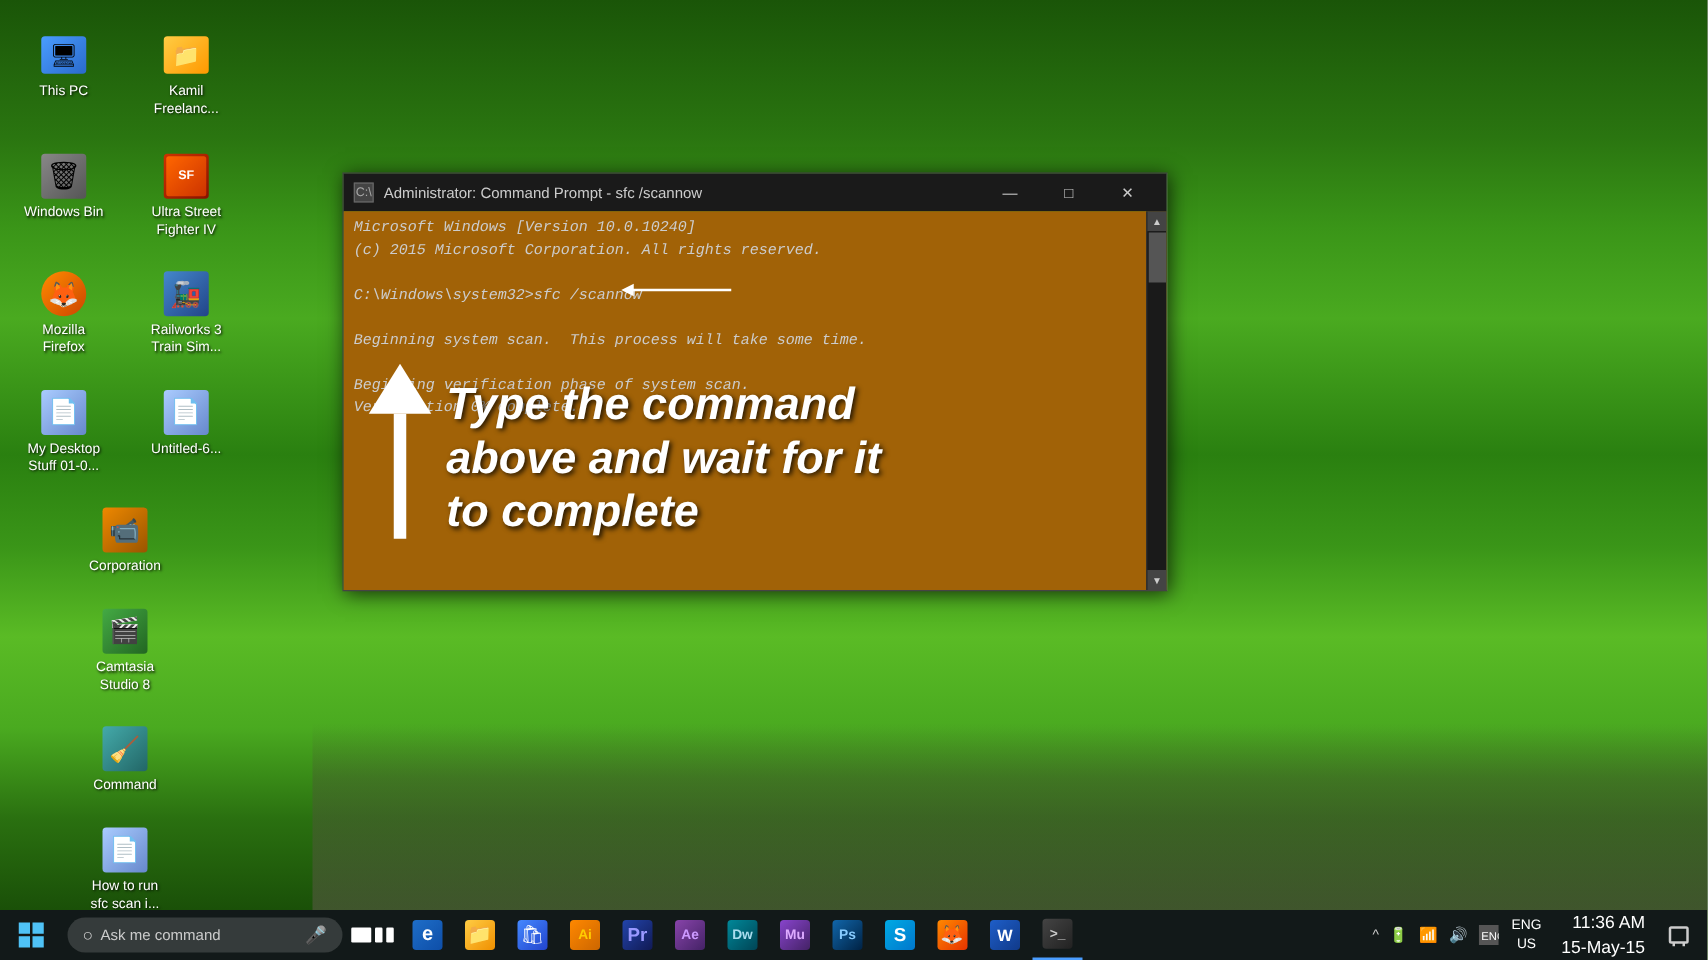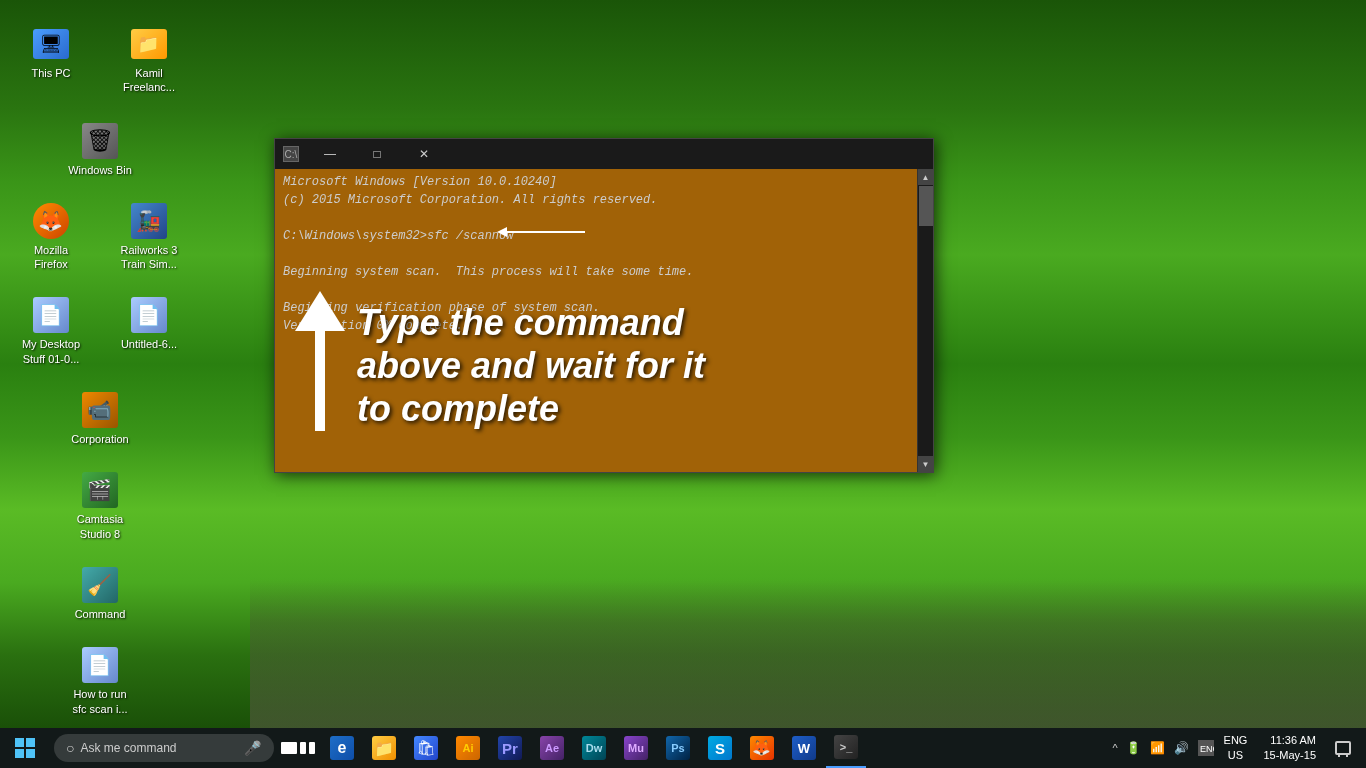--- a/index.html
+++ b/index.html
@@ -412,21 +412,21 @@
       cursor: pointer;
       padding: 0 2px;
     }
 
     .taskbar-clock {
       display: flex;
       flex-direction: column;
       align-items: flex-end;
       justify-content: center;
       color: white;
-      font-size: 11px;
+      font-size: 14px;
       line-height: 1.4;
       padding: 0 8px;
       cursor: pointer;
     }
 
     .taskbar-lang {
       display: flex;
       flex-direction: column;
       align-items: center;
       color: white;
@@ -533,20 +533,28 @@
       </div>
     </div>
 
     <div style="display:flex; gap:4px; padding: 4px 4px;">
       <div class="desktop-icon">
         <div class="icon-img">
           <div style="width:36px;height:36px;background:linear-gradient(135deg,#888,#555);border-radius:3px;display:flex;align-items:center;justify-content:center;font-size:22px;">🗑</div>
         </div>
         <span class="icon-label">Windows Bin</span>
       </div>
+      <div class="desktop-icon">
+        <div class="icon-img">
+          <div style="width:36px;height:36px;background:linear-gradient(135deg,#cc3300,#881100);border-radius:3px;display:flex;align-items:center;justify-content:center;overflow:hidden;">
+            <div style="width:32px;height:32px;background:linear-gradient(135deg,#ff6600,#cc3300);border-radius:2px;display:flex;align-items:center;justify-content:center;font-size:10px;color:white;font-weight:bold;">SF</div>
+          </div>
+        </div>
+        <span class="icon-label">Ultra Street<br>Fighter IV</span>
+      </div>
     </div>
 
     <div style="display:flex; gap:4px; padding: 4px 4px;">
       <div class="desktop-icon">
         <div class="icon-img">
           <div style="width:36px;height:36px;background:linear-gradient(135deg,#ff8c00,#cc4400);border-radius:50%;display:flex;align-items:center;justify-content:center;font-size:20px;">🦊</div>
         </div>
         <span class="icon-label">Mozilla<br>Firefox</span>
       </div>
       <div class="desktop-icon">
@@ -607,20 +615,21 @@
         <span class="icon-label">How to run<br>sfc scan i...</span>
       </div>
     </div>
   </div>
 
   <div class="cmd-window">
     <div class="cmd-titlebar">
       <div class="cmd-titlebar-icon">
         <span style="font-size:10px;">C:\</span>
       </div>
+      <span class="cmd-title">Administrator: Command Prompt - sfc  /scannow</span>
       <div class="cmd-controls">
         <div class="cmd-btn">—</div>
         <div class="cmd-btn">□</div>
         <div class="cmd-btn close">✕</div>
       </div>
     </div>
     <div class="cmd-body">
       <div class="cmd-content">Microsoft Windows [Version 10.0.10240]
 (c) 2015 Microsoft Corporation. All rights reserved.
 

